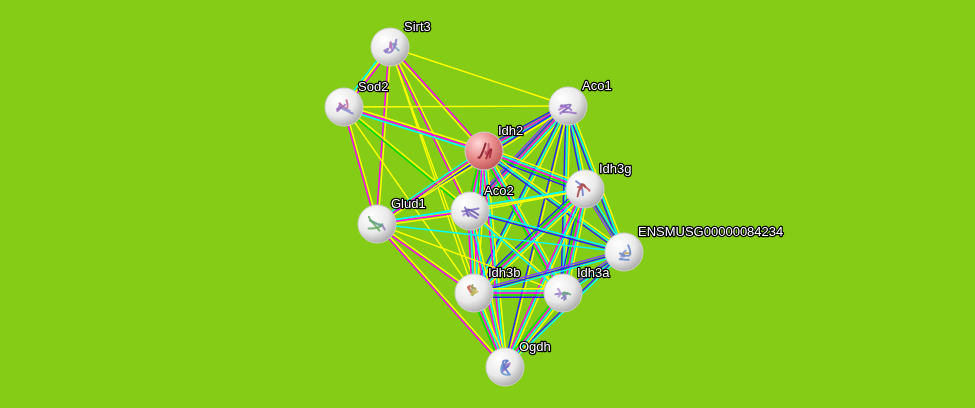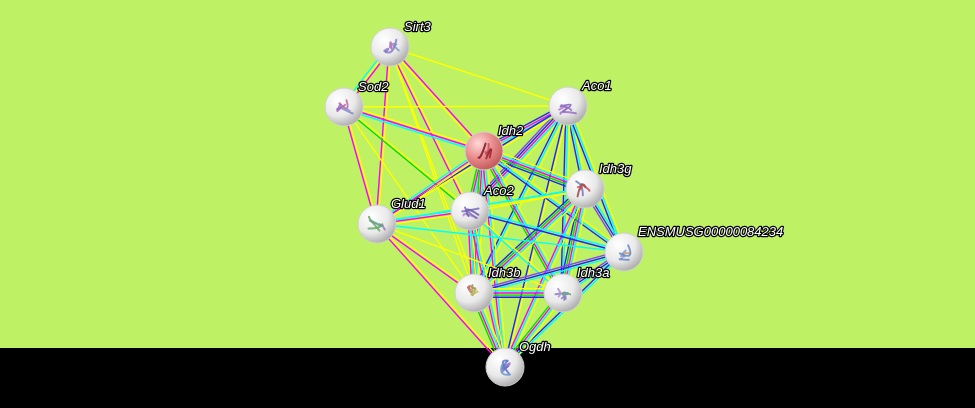--- a/index.html
+++ b/index.html
@@ -6,23 +6,22 @@
     margin: 0;
     padding: 0;
     width: 975px;
     height: 408px;
     background: #000000;
     overflow: hidden;
   }
   .stage {
     position: relative;
     width: 975px;
-    height: 348px;
-    background: #bef264;
-    font-style: italic;
+    height: 408px;
+    background: #84cc16;
   }
   svg { display: block; }
   .node { cursor: pointer; }
   .node-label {
     font-family: "Liberation Sans", sans-serif;
     font-size: 13px;
     fill: #ffffff;
     paint-order: stroke;
     stroke: #000000;
     stroke-width: 2.5px;

